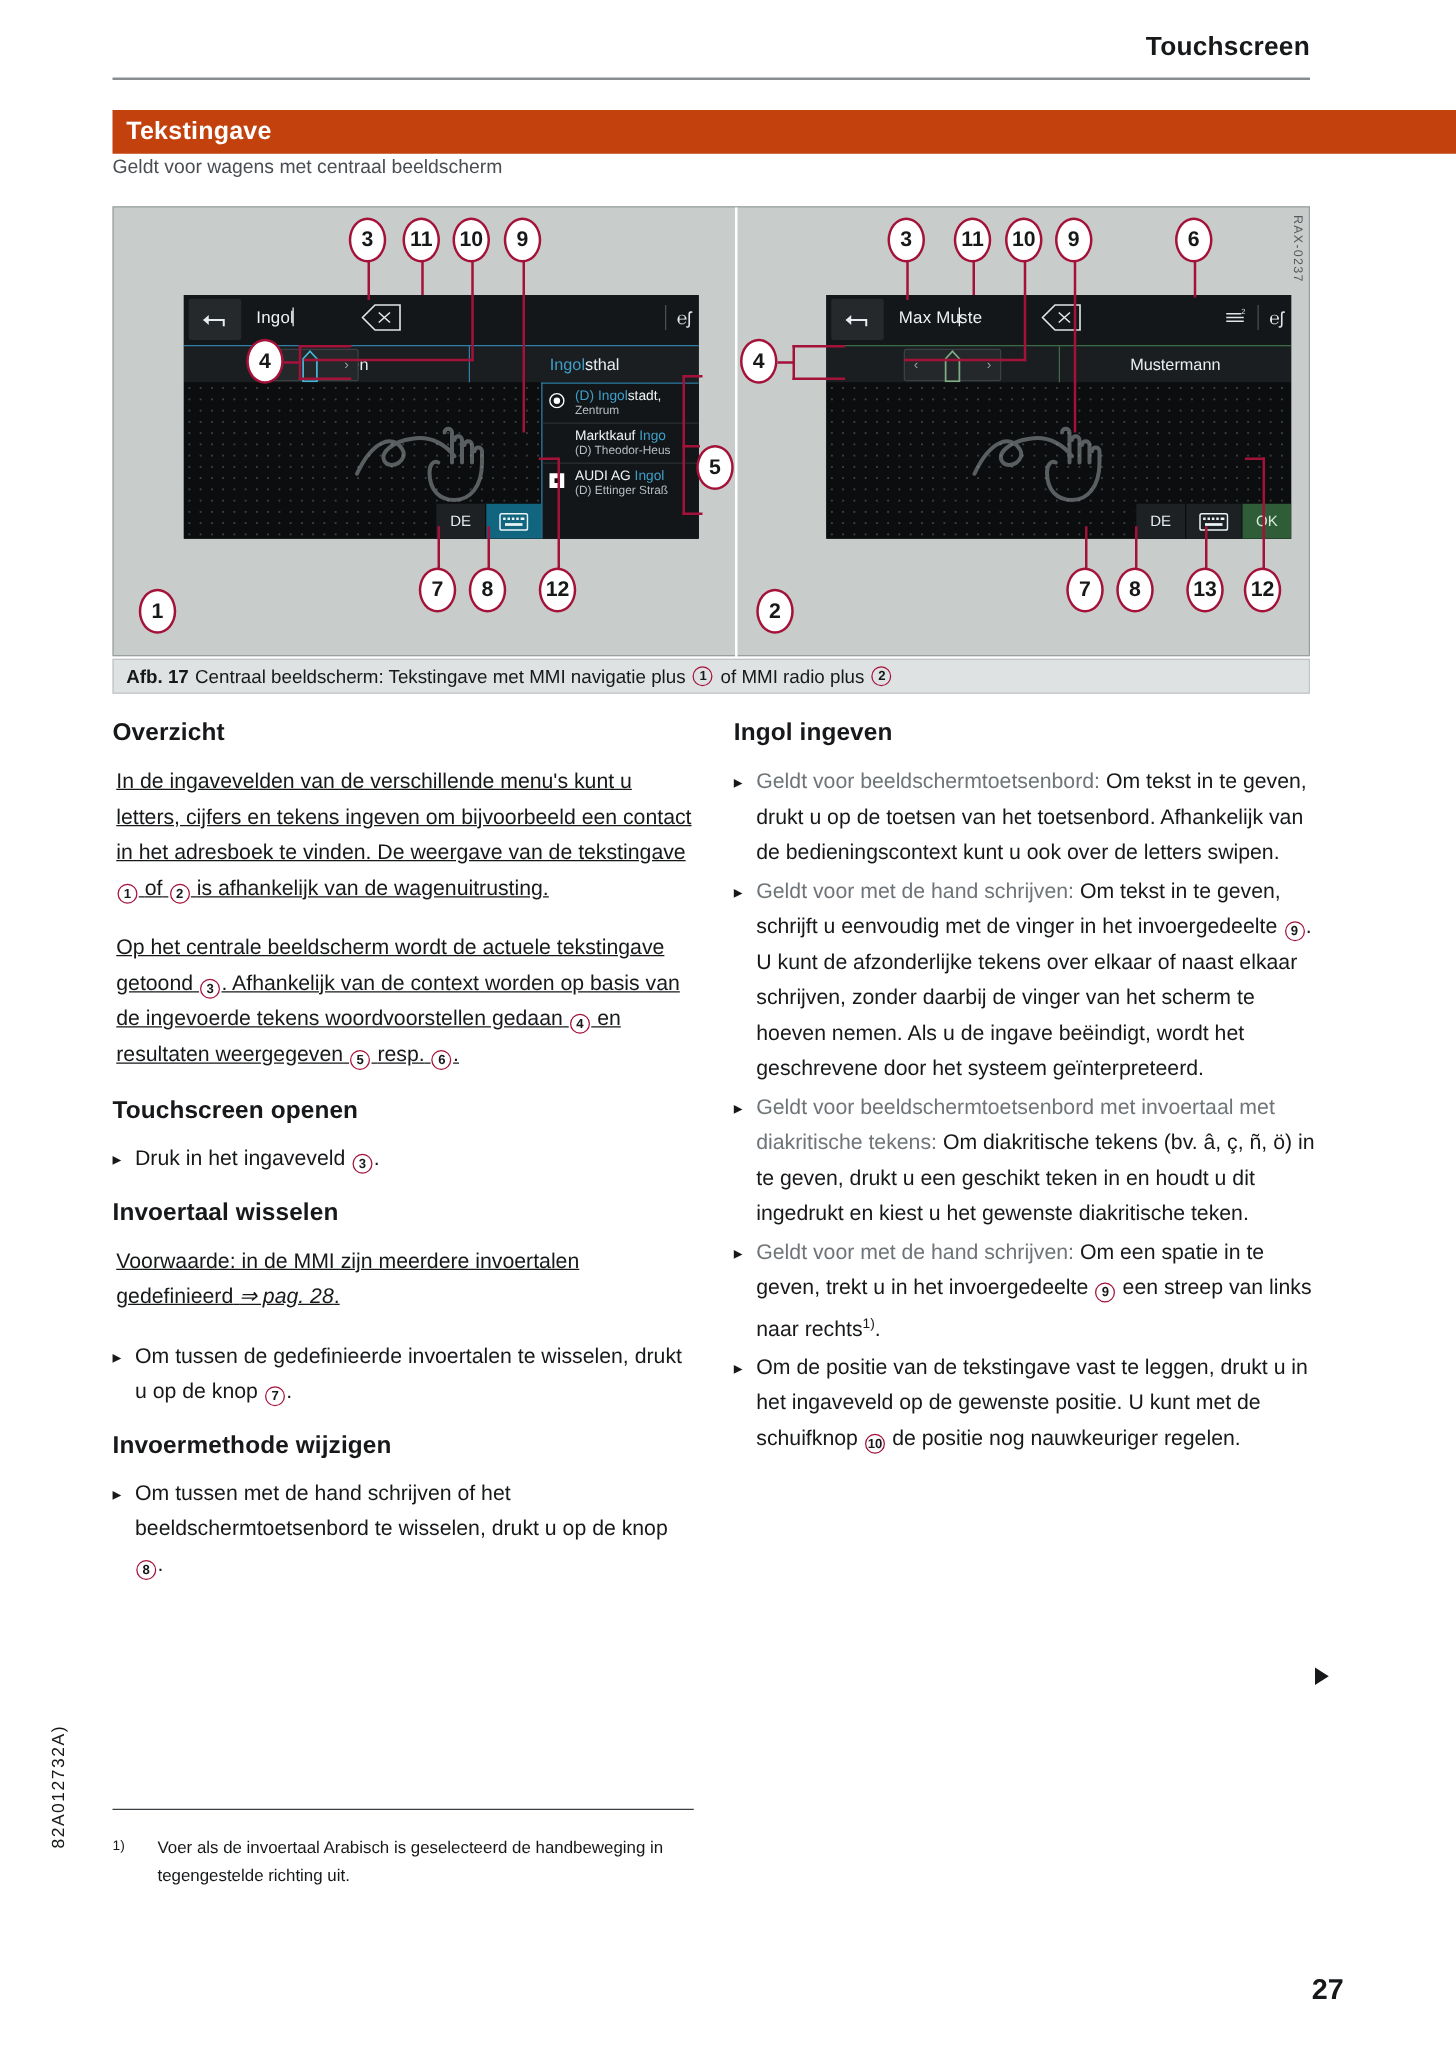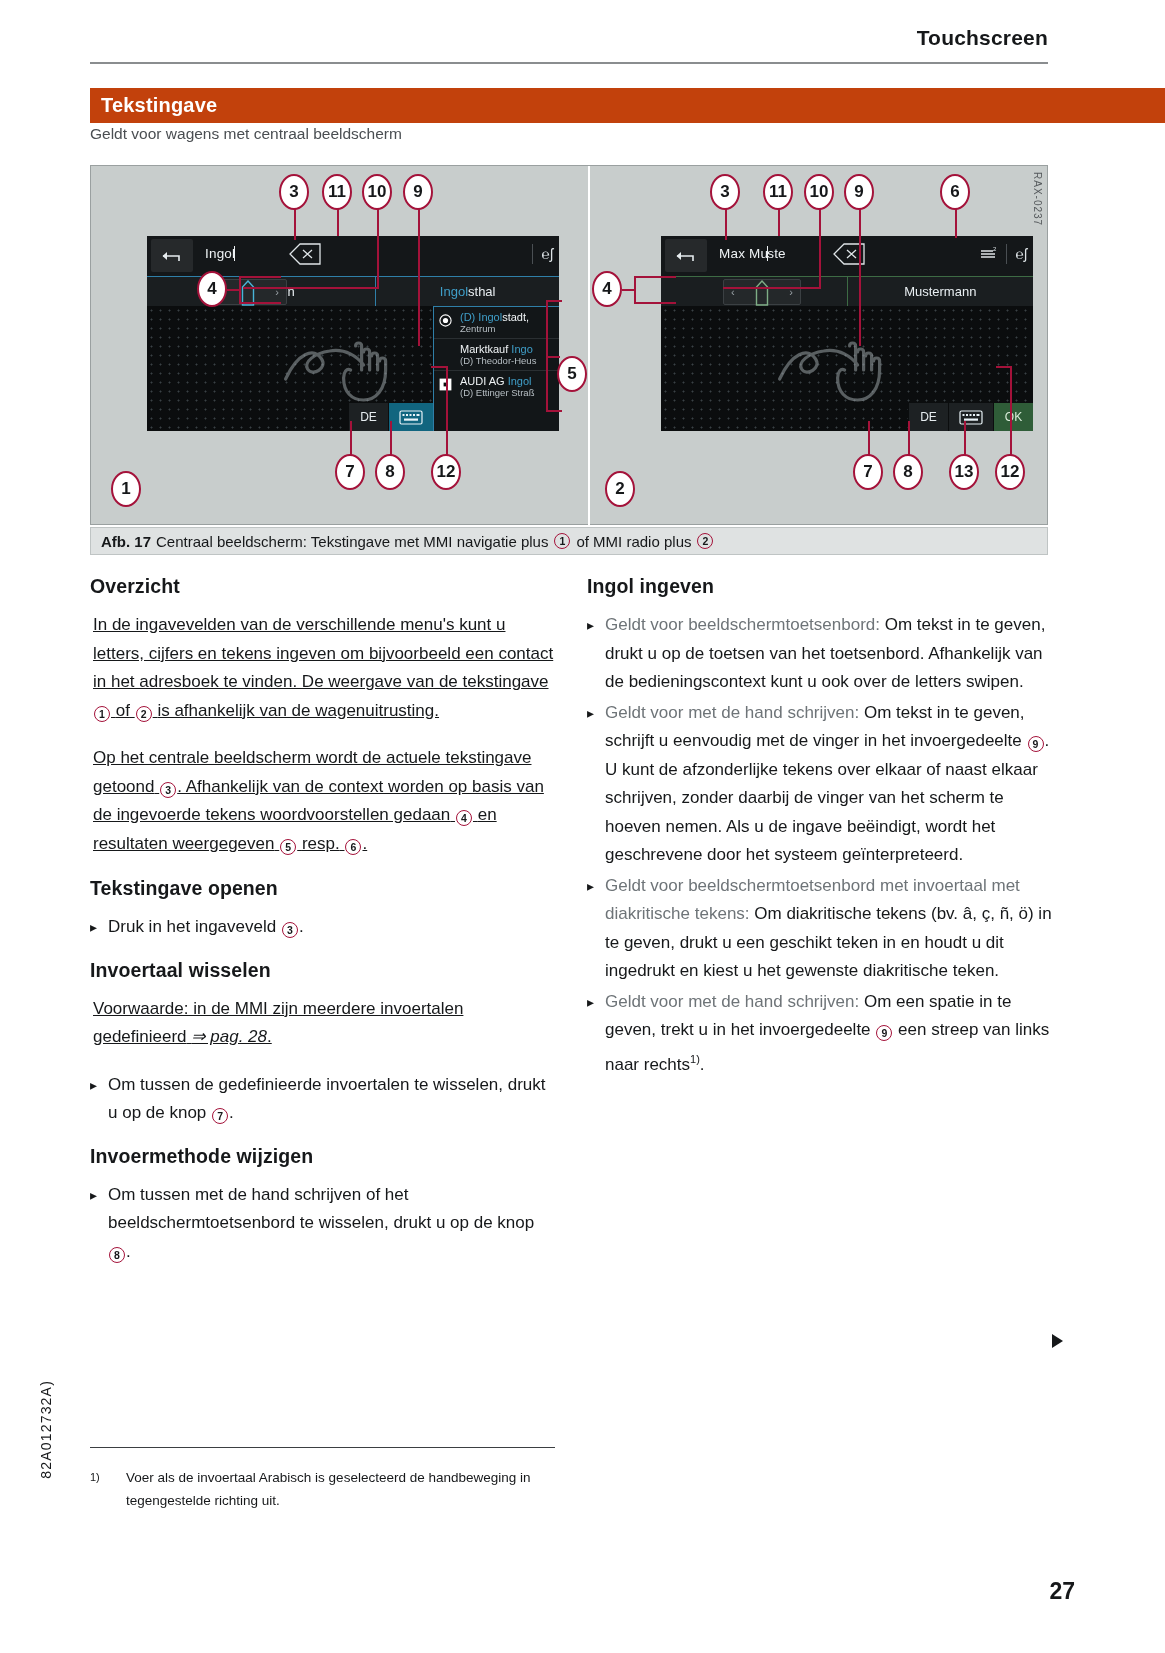--- a/index.html
+++ b/index.html
@@ -512,21 +512,21 @@
     <p class="body">
       <span>Op het centrale beeldscherm wordt de actuele tekstingave getoond</span>
       <span class="inl">3</span><span>. Afhankelijk van de context worden op basis van de ingevoerde tekens woordvoorstellen gedaan</span>
       <span class="inl">4</span>
       <span>en resultaten weergegeven</span>
       <span class="inl">5</span>
       <span>resp.</span>
       <span class="inl">6</span><span>.</span>
     </p>
 
-    <h3 class="head">Tekstingave openen</h3>
+    <h3 class="head">Touchscreen openen</h3>
     <ul class="bullets">
       <li>
         <span>Druk in het ingaveveld</span>
         <span class="inl">3</span><span>.</span>
       </li>
     </ul>
 
     <h3 class="head">Invoertaal wisselen</h3>
     <p class="body">
       <span>Voorwaarde: in de MMI zijn meerdere invoertalen gedefinieerd</span>
@@ -564,20 +564,25 @@
       <li>
         <span class="lead-in">Geldt voor beeldschermtoetsenbord met invoertaal met diakritische tekens:</span>
         <span>Om diakritische tekens (bv. â, ç, ñ, ö) in te geven, drukt u een geschikt teken in en houdt u dit ingedrukt en kiest u het gewenste diakritische teken.</span>
       </li>
       <li>
         <span class="lead-in">Geldt voor met de hand schrijven:</span>
         <span>Om een spatie in te geven, trekt u in het invoergedeelte</span>
         <span class="inl">9</span>
         <span>een streep van links naar rechts</span><span class="sup">1)</span><span>.</span>
       </li>
+      <li>
+        <span>Om de positie van de tekstingave vast te leggen, drukt u in het ingaveveld op de gewenste positie. U kunt met de schuifknop</span>
+        <span class="inl">10</span>
+        <span>de positie nog nauwkeuriger regelen.</span>
+      </li>
     </ul>
   </div>
 
   <div class="cont-arrow"></div>
 
   <div class="docid">82A012732A)</div>
 
   <div class="fn-rule"></div>
   <div class="footnote">
     <span class="fnum">1)</span>

